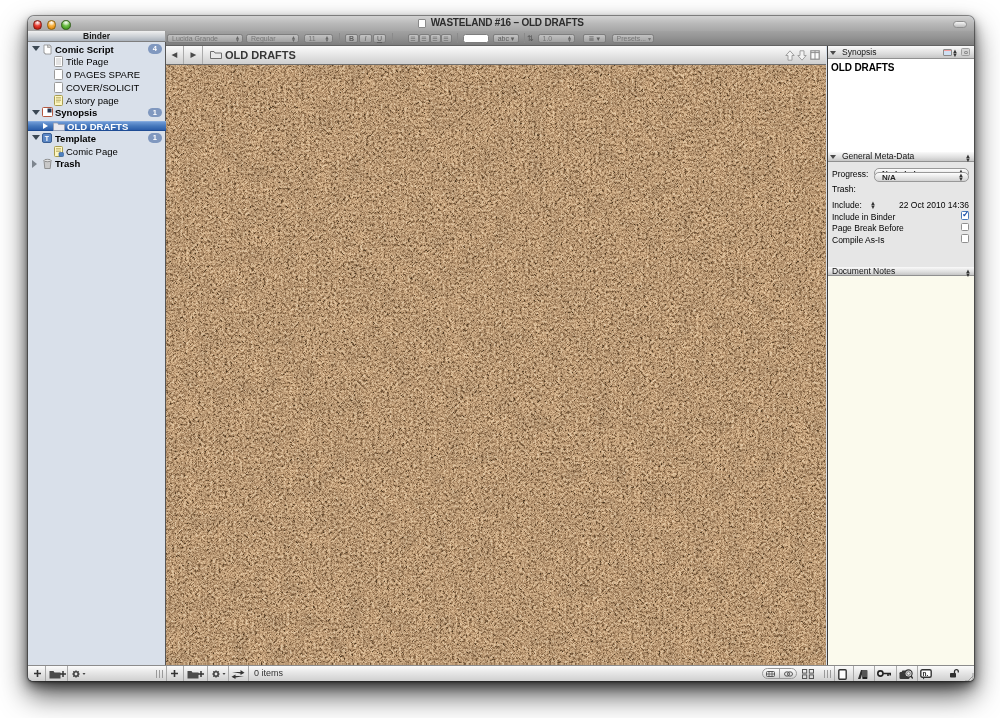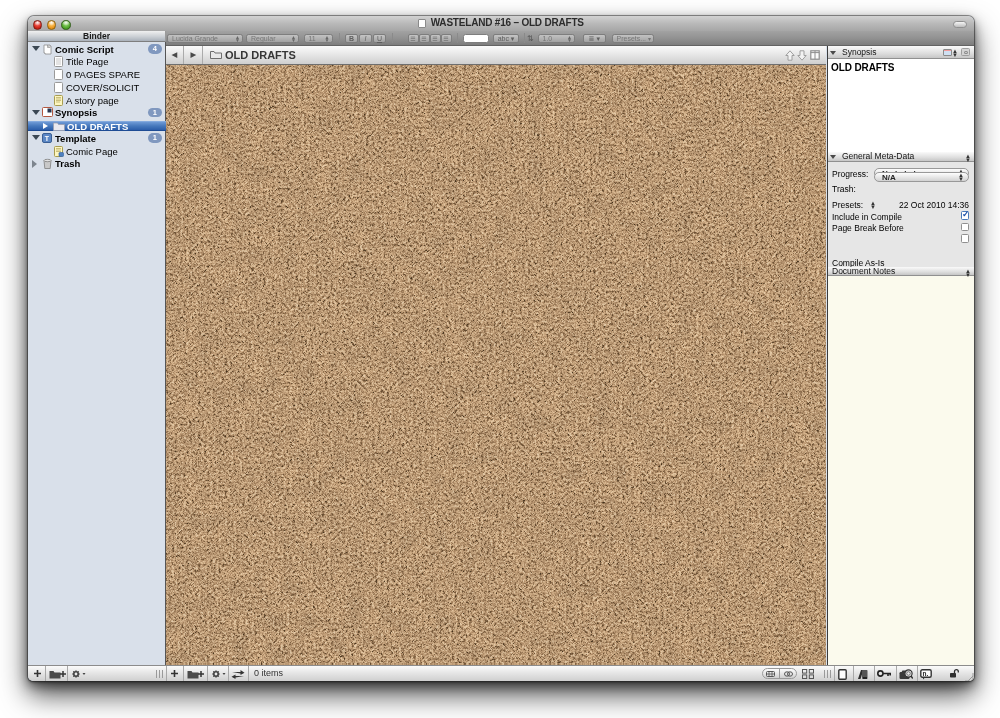--- a/index.html
+++ b/index.html
@@ -277,30 +277,30 @@
         <div class="t">OLD DRAFTS</div>
       </div>
     <div class="ihead" id="gmdhead"><span class="itri"></span>General Meta-Data
       <span class="pstep" style="right:3px;top:2px;">▲<br>▼</span>
     </div>
     <div id="meta">
       <div style="position:absolute;left:4px;top:7px;">Progress:</div>
       <div class="popup" style="top:6px;">No Label<span class="pstep">▲<br>▼</span></div>
       <div style="position:absolute;left:4px;top:22.5px;">Trash:</div>
       <div class="popup" style="top:10px;">N/A<span class="pstep">▲<br>▼</span></div>
-      <div style="position:absolute;left:4px;top:38px;">Presets:</div>
+      <div style="position:absolute;left:4px;top:38px;">Include:</div>
         <span class="pstep" style="left:42px;right:auto;top:39.5px;">▲<br>▼</span>
       <div style="position:absolute;right:5px;top:38px;">22 Oct 2010 14:36</div>
-      <div style="position:absolute;left:4px;top:50px;">Include in Compile</div>
+      <div style="position:absolute;left:4px;top:50px;">Include in Binder</div>
       <div class="cb" style="top:49.5px;border-color:#4878b8;">
           <span style="position:absolute;left:0.5px;top:-3px;color:#1c50a8;font-weight:bold;font-size:9px;">✓</span>
         </div>
       <div style="position:absolute;left:4px;top:61.5px;">Page Break Before</div>
       <div class="cb" style="top:61px;"></div>
-      <div style="position:absolute;left:4px;top:73px;margin-top:23px;">Compile As-Is</div>
+      <div style="position:absolute;left:4px;top:73px;">Compile As-Is</div>
       <div class="cb" style="top:72.5px;"></div>
     </div>
     <div class="ihead" id="noteshead" style="padding-left:4px;margin-top:20px;">Document Notes
       <span class="pstep" style="right:3px;top:1.5px;">▲<br>▼</span>
     </div>
     <div id="notes"></div>
   </div>
 
   <div id="footer">
     <svg class="fic" style="left:5px;" width="9" height="9" viewBox="0 0 9 9">

